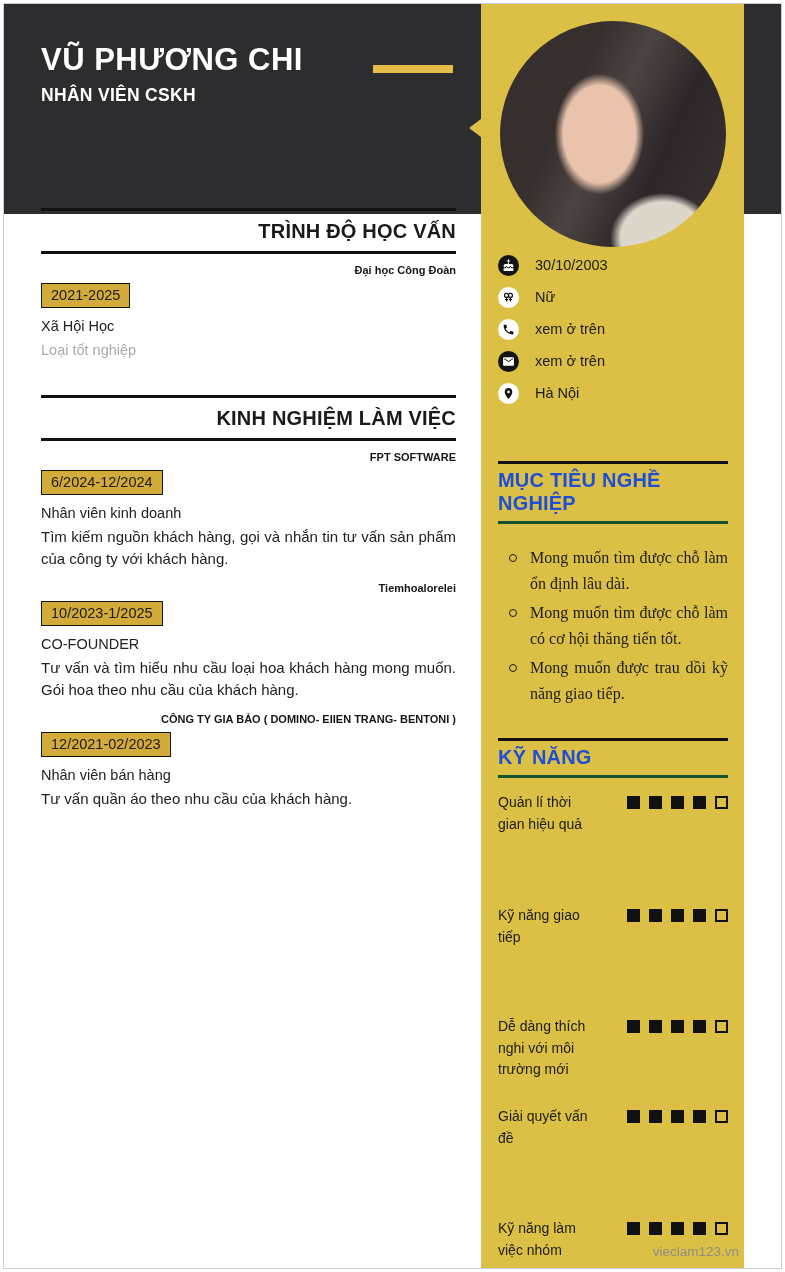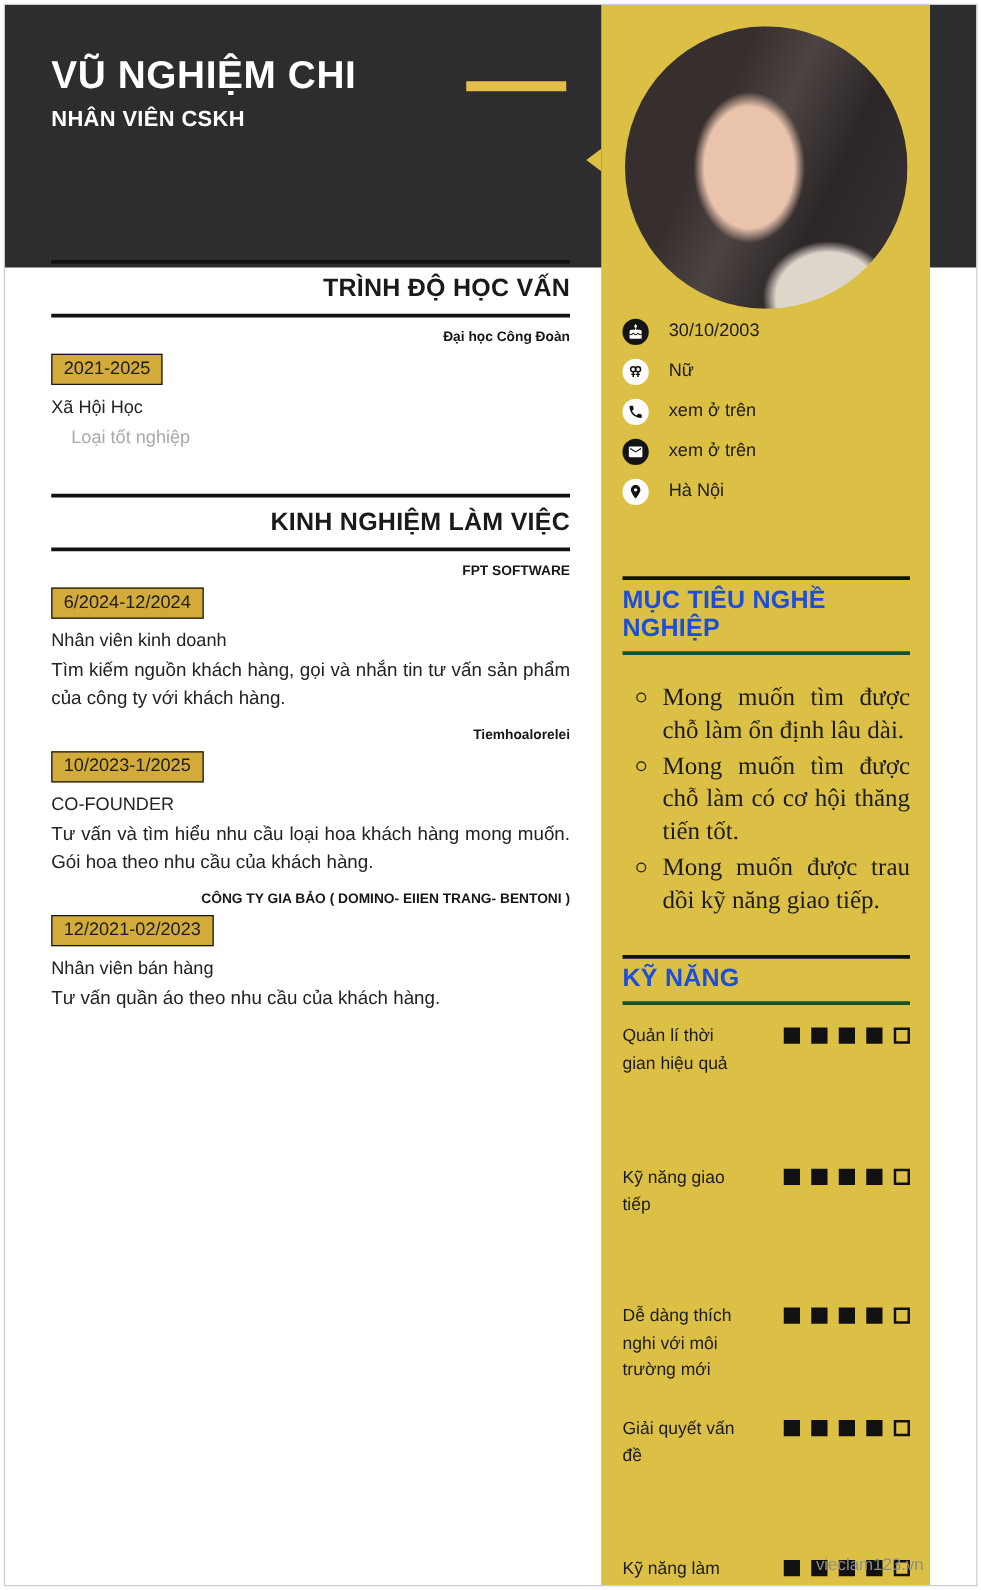--- a/index.html
+++ b/index.html
@@ -13,21 +13,21 @@
   .accent-bar{position:absolute;left:369px;top:61px;width:80px;height:8px;background:var(--accent_gold,#e5bd49);}
   .cv-title{position:absolute;left:37px;top:81px;margin:0;color:#ffffff;font-size:17.5px;font-weight:bold;letter-spacing:.3px;}
 
   
   .left-col{position:absolute;left:37px;top:204px;width:415px;z-index:3;}
   .sec-heading{margin:0;border-top:3px solid #111;border-bottom:3px solid #111;padding:9px 0 8px;text-align:right;font-size:20px;font-weight:bold;color:#1a1a1a;letter-spacing:.2px;}
   .org{text-align:right;font-weight:bold;font-size:11px;color:#161616;margin:10px 0 4px;}
   .badge{display:inline-block;margin:3px 0 5px;padding:3px 9px 4px;background:var(--badge_yellow,#d2ab3a);border:1.5px solid #151515;font-size:14.5px;color:#1c1c1c;}
   .line{font-size:14.5px;color:#222;line-height:22px;margin:2px 0;}
   .desc{font-size:15px;color:#222;line-height:22px;margin:2px 0 0;text-align:justify;}
-  .placeholder{font-size:14.5px;color:#a9a9a9;line-height:22px;margin:2px 16px;}
+  .placeholder{font-size:14.5px;color:#a9a9a9;line-height:22px;margin:2px 0;}
   .edu-sec{margin-bottom:34px;}
   .job{margin-bottom:12px;}
 
   
   .sidebar{position:absolute;left:477px;top:0;bottom:0;width:263px;background:var(--sidebar_yellow,#dcc046);z-index:2;}
   .sidebar-arrow{position:absolute;left:-12px;top:115px;width:0;height:0;border-top:9px solid transparent;border-bottom:9px solid transparent;border-right:12px solid var(--sidebar_yellow,#dcc046);}
   .photo{width:226px;height:226px;border-radius:50%;margin:17px auto 0;
     background:
       radial-gradient(ellipse 62px 84px at 44% 50%, #e9c3ac 0 58%, rgba(233,195,172,0) 72%),
       radial-gradient(ellipse 70px 60px at 72% 96%, #ddd6cb 0 60%, rgba(221,214,203,0) 75%),
@@ -37,21 +37,21 @@
   .contacts li{display:flex;align-items:center;height:32px;}
   .ci{width:21px;height:21px;border-radius:50%;flex:0 0 21px;display:flex;align-items:center;justify-content:center;}
   .ci.dark{background:#141414;}
   .ci.light{background:#fdfdfd;}
   .contact-text{margin-left:16px;font-size:14.5px;color:#1b1b1b;}
 
   .side-sec{margin:0 16px 0 17px;}
   .side-heading{margin:0;border-top:3px solid #111;border-bottom:3px solid #14532d;padding:5px 0 6px;font-size:20px;font-weight:bold;color:#1d4ed8;letter-spacing:.2px;}
   .objective-sec{margin-top:52px;}
   .objective-list{list-style:none;margin:21px 0 0;padding:0 0 0 10px;}
-  .objective-list li{position:relative;padding-left:22px;margin-bottom:3px;font-family:"Liberation Serif","DejaVu Serif",serif;font-size:20px;line-height:26px;color:#1c1c1c;text-align:justify;}
+  .objective-list li{position:relative;padding-left:22px;margin-bottom:3px;font-family:"Liberation Serif","DejaVu Serif",serif;font-size:16px;line-height:26px;color:#1c1c1c;text-align:justify;}
   .objective-list li::before{content:"";position:absolute;left:1px;top:9px;width:6px;height:6px;border:1.5px solid #1c1c1c;border-radius:50%;}
 
   .skills-sec{margin-top:31px;}
   .skills-list{margin-top:14px;}
   .skill-row{display:flex;align-items:flex-start;}
   .skill-row.h1{min-height:69px;} .skill-row.h2{min-height:111px;margin-top:44px;} .skill-row.h3{min-height:90px;} .skill-row.h4{min-height:112px;}
   .skill-label{width:102px;font-size:14px;line-height:21.5px;color:#1b1b1b;}
   .squares{margin-left:auto;display:flex;gap:9px;padding-top:4px;}
   .sq{width:13px;height:13px;box-sizing:border-box;}
   .sq.filled{background:#111;}
@@ -59,21 +59,21 @@
 
   .watermark{position:absolute;right:5px;bottom:9px;font-size:13.5px;color:#8e8e86;}
 </style>
 </head>
 <body>
 
 <div class="page">
   <div class="page-inner">
 
     <div class="header-band">
-      <h1 class="cv-name">VŨ NGHIỆM CHI</h1>
+      <h1 class="cv-name">VŨ PHƯƠNG CHI</h1>
       <div class="accent-bar"></div>
       <h2 class="cv-title">NHÂN VIÊN CSKH</h2>
     </div>
 
     <div class="left-col">
 
       <section class="edu-sec">
         <h3 class="sec-heading">TRÌNH ĐỘ HỌC VẤN</h3>
         <div class="org">Đại học Công Đoàn</div>
         <div><span class="badge">2021-2025</span></div>

